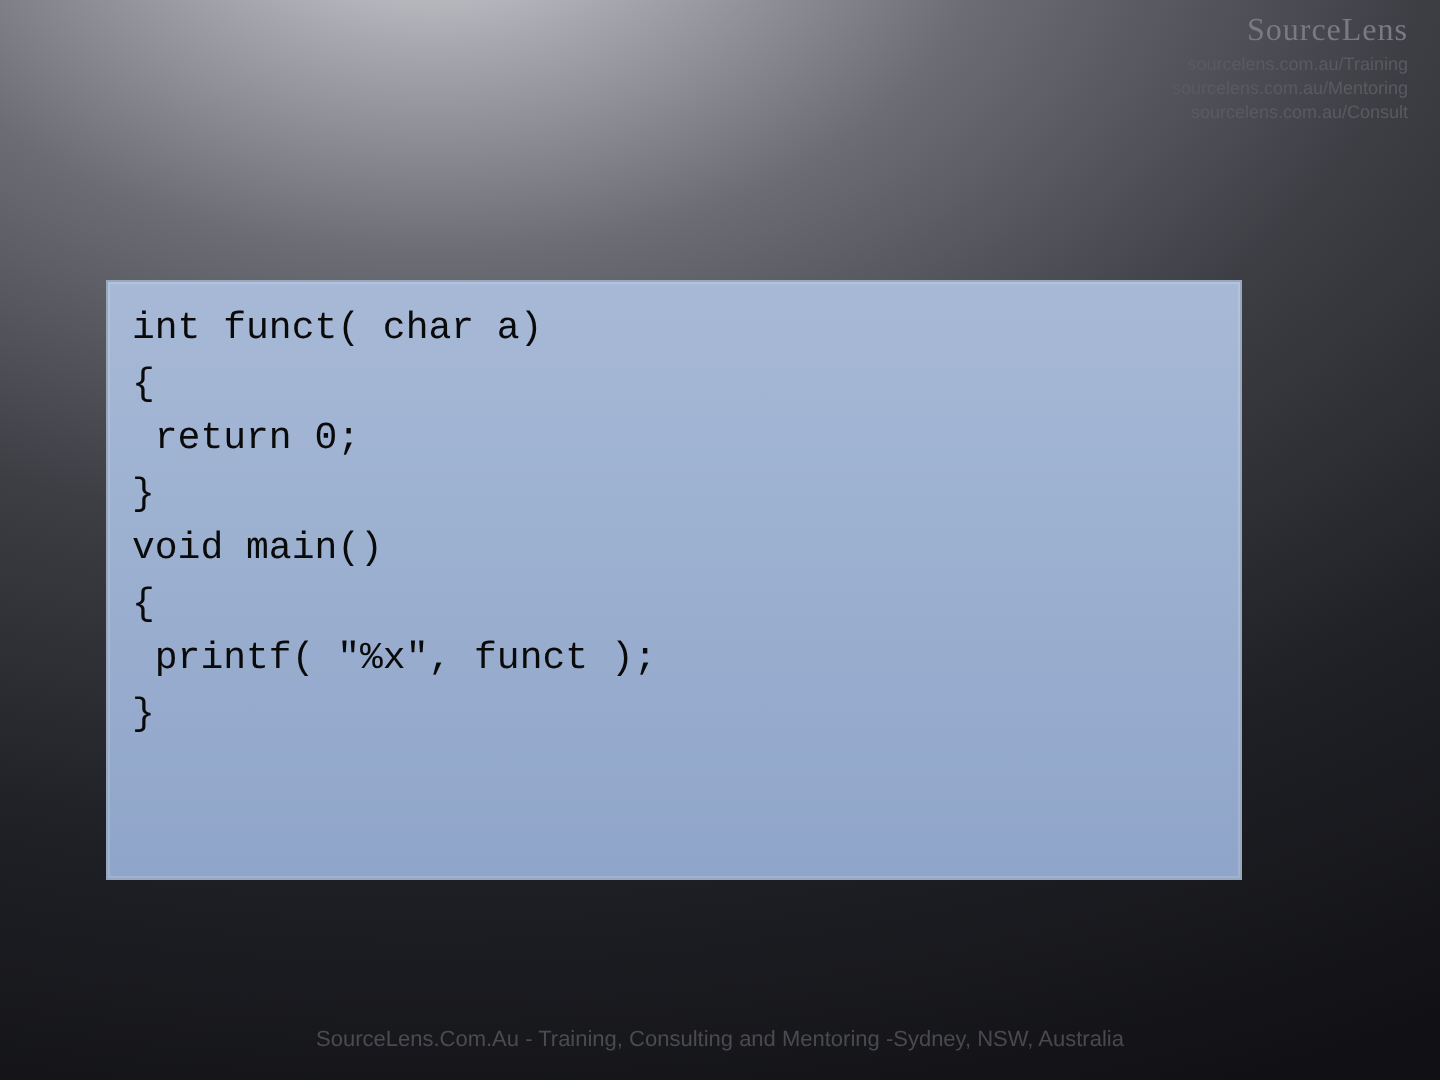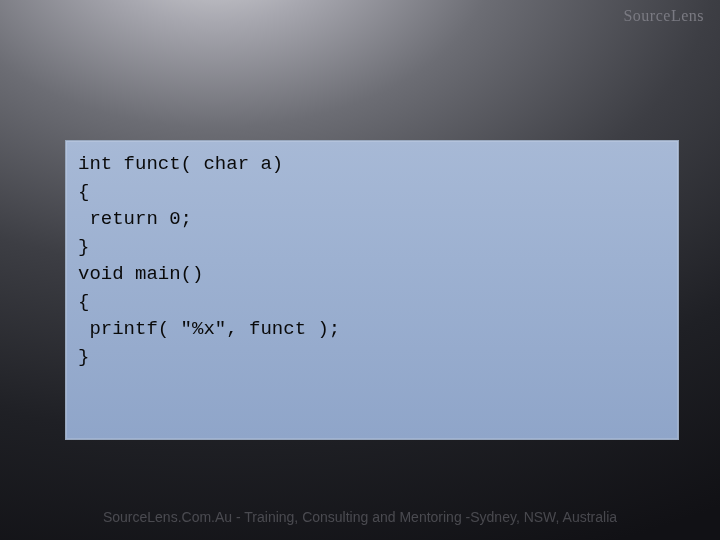--- a/index.html
+++ b/index.html
@@ -55,22 +55,22 @@
   .title-text {
     font-size: 32px;
     font-weight: 300;
     color: #5d6b84;
     text-shadow: 0 1px 2px rgba(0,0,0,0.6);
     letter-spacing: 0.5px;
   }
   .code-panel {
     position: absolute;
     top: 140px;
-    left: 65px;
-    width: 614px;
+    left: 53px;
+    width: 568px;
     height: 300px;
     background: linear-gradient(180deg, #a7b9d6 0%, #9db1d1 40%, #8fa5c9 100%);
     border: 1px solid #98a7bd;
     box-shadow: inset 0 0 0 1px rgba(255,255,255,0.15);
     padding: 10px 12px;
     box-sizing: border-box;
   }
   .code-panel pre {
     margin: 0;
     font-family: Consolas, "Courier New", monospace;
@@ -78,33 +78,38 @@
     line-height: 1.45;
     color: #0a0a0a;
     white-space: pre;
   }
   .footer {
     position: absolute;
     bottom: 12px;
     left: 0;
     right: 0;
     text-align: center;
-    font-size: 14px;
+    font-size: 11px;
     color: rgba(170,170,178,0.35);
     line-height: 1.4;
     font-family: "Segoe UI", Arial, sans-serif;
   }
 </style>
 </head>
 <body>
 
 <div class="slide">
 
   <div class="watermark">
     <div class="brand">SourceLens</div>
+    <div class="links">
+      <div>sourcelens.com.au/Training</div>
+      <div>sourcelens.com.au/Mentoring</div>
+      <div>sourcelens.com.au/Consult</div>
+    </div>
   </div>
 
 
   <div class="code-panel">
     <pre>int funct( char a)
 {
  return 0;
 }
 void main()
 {

